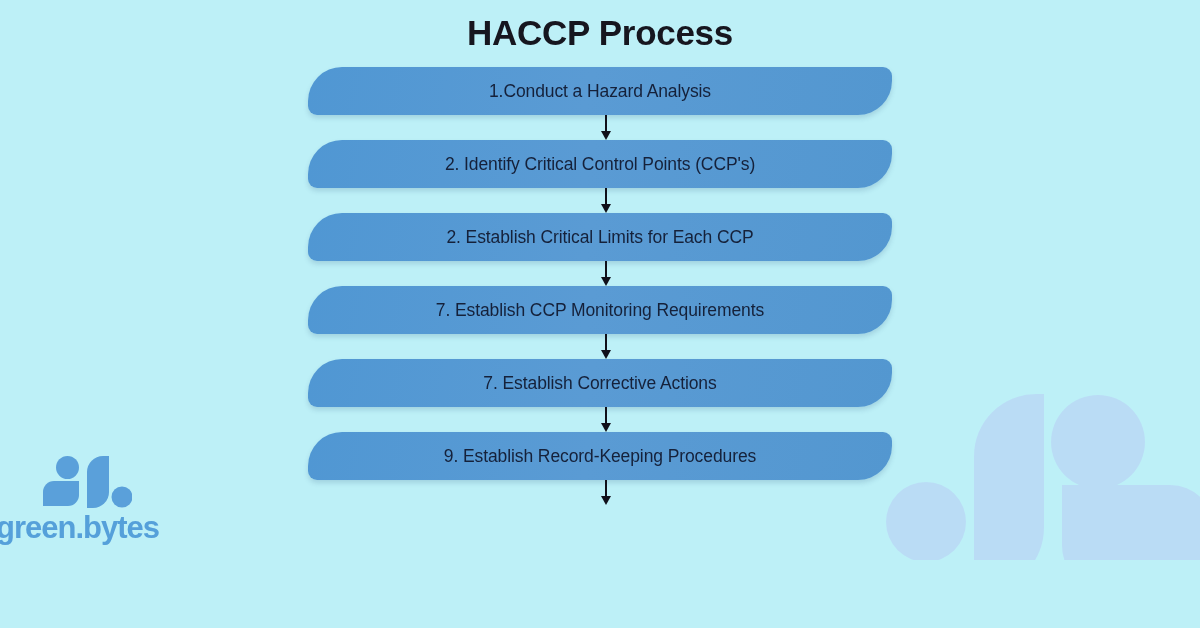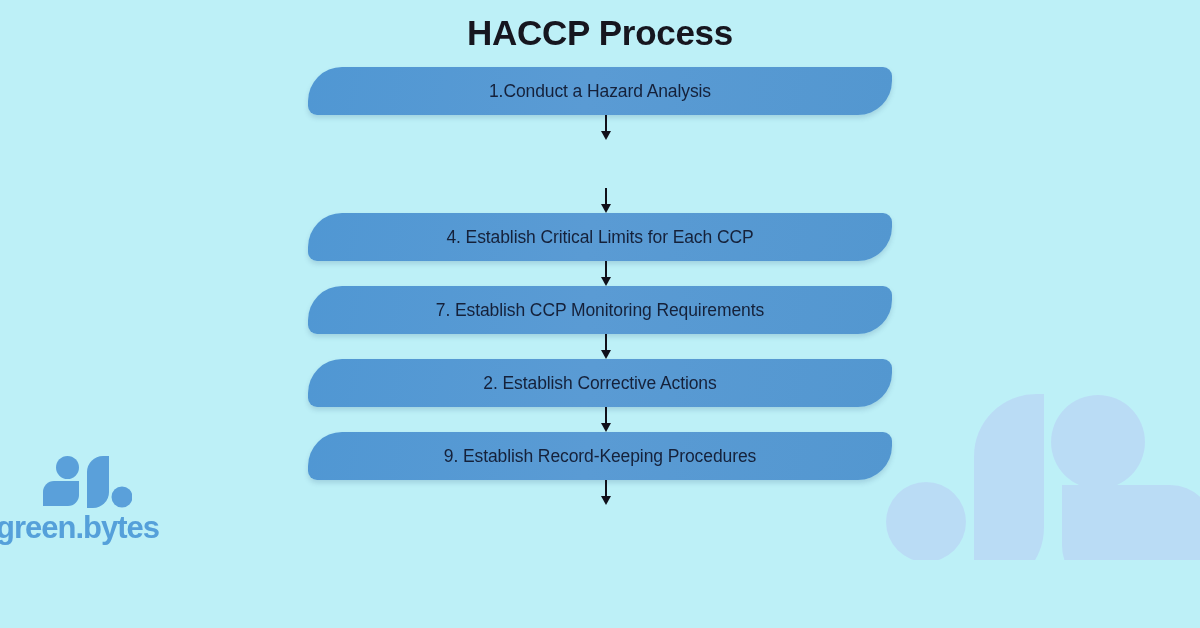--- a/index.html
+++ b/index.html
@@ -158,46 +158,49 @@
       <div class="step-row">
         <div class="step-box">
           <span class="step-label">1.Conduct a Hazard Analysis</span>
         </div>
         <div class="connector">
           <div class="shaft"></div>
           <div class="head"></div>
         </div>
       </div>
       <div class="step-row">
-        <div class="connector">
-          <div class="shaft"></div>
-          <div class="head"></div>
-        </div>
-      </div>
-      <div class="step-row">
-        <div class="step-box">
-          <span class="step-label">4. Establish Critical Limits for Each CCP</span>
+        <div class="step-box">
+          <span class="step-label">2. Identify Critical Control Points (CCP's)</span>
+        </div>
+        <div class="connector">
+          <div class="shaft"></div>
+          <div class="head"></div>
+        </div>
+      </div>
+      <div class="step-row">
+        <div class="step-box">
+          <span class="step-label">2. Establish Critical Limits for Each CCP</span>
         </div>
         <div class="connector">
           <div class="shaft"></div>
           <div class="head"></div>
         </div>
       </div>
       <div class="step-row">
         <div class="step-box">
           <span class="step-label">7. Establish CCP Monitoring Requirements</span>
         </div>
         <div class="connector">
           <div class="shaft"></div>
           <div class="head"></div>
         </div>
       </div>
       <div class="step-row">
         <div class="step-box">
-          <span class="step-label">2. Establish Corrective Actions</span>
+          <span class="step-label">7. Establish Corrective Actions</span>
         </div>
         <div class="connector">
           <div class="shaft"></div>
           <div class="head"></div>
         </div>
       </div>
       <div class="step-row">
         <div class="step-box">
           <span class="step-label">9. Establish Record-Keeping Procedures</span>
         </div>

